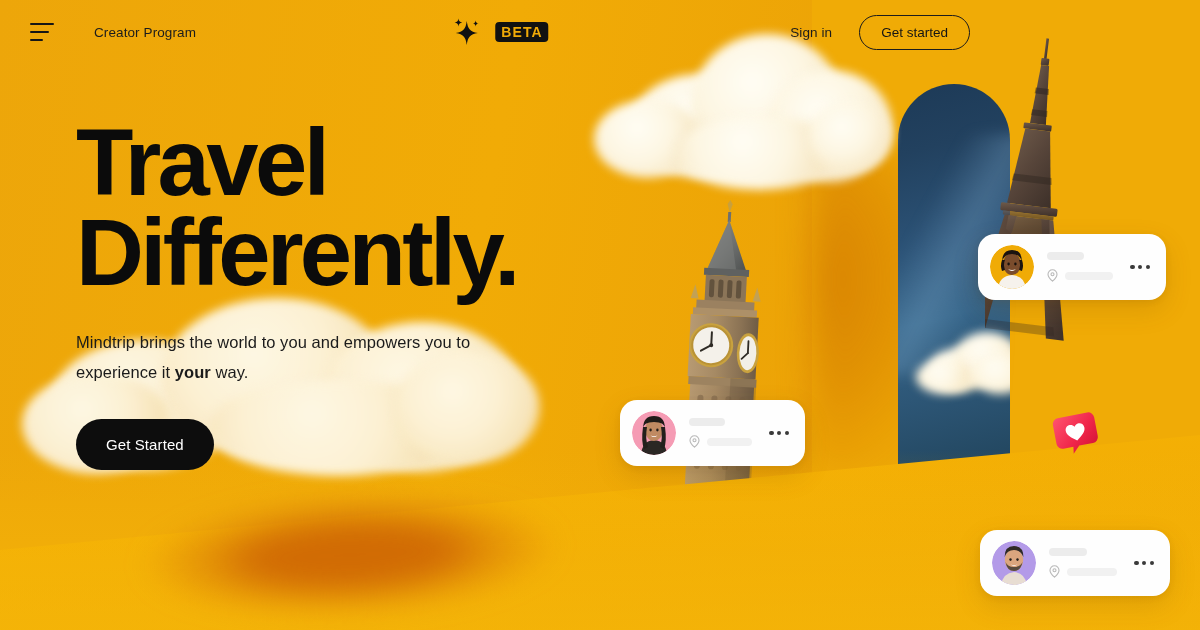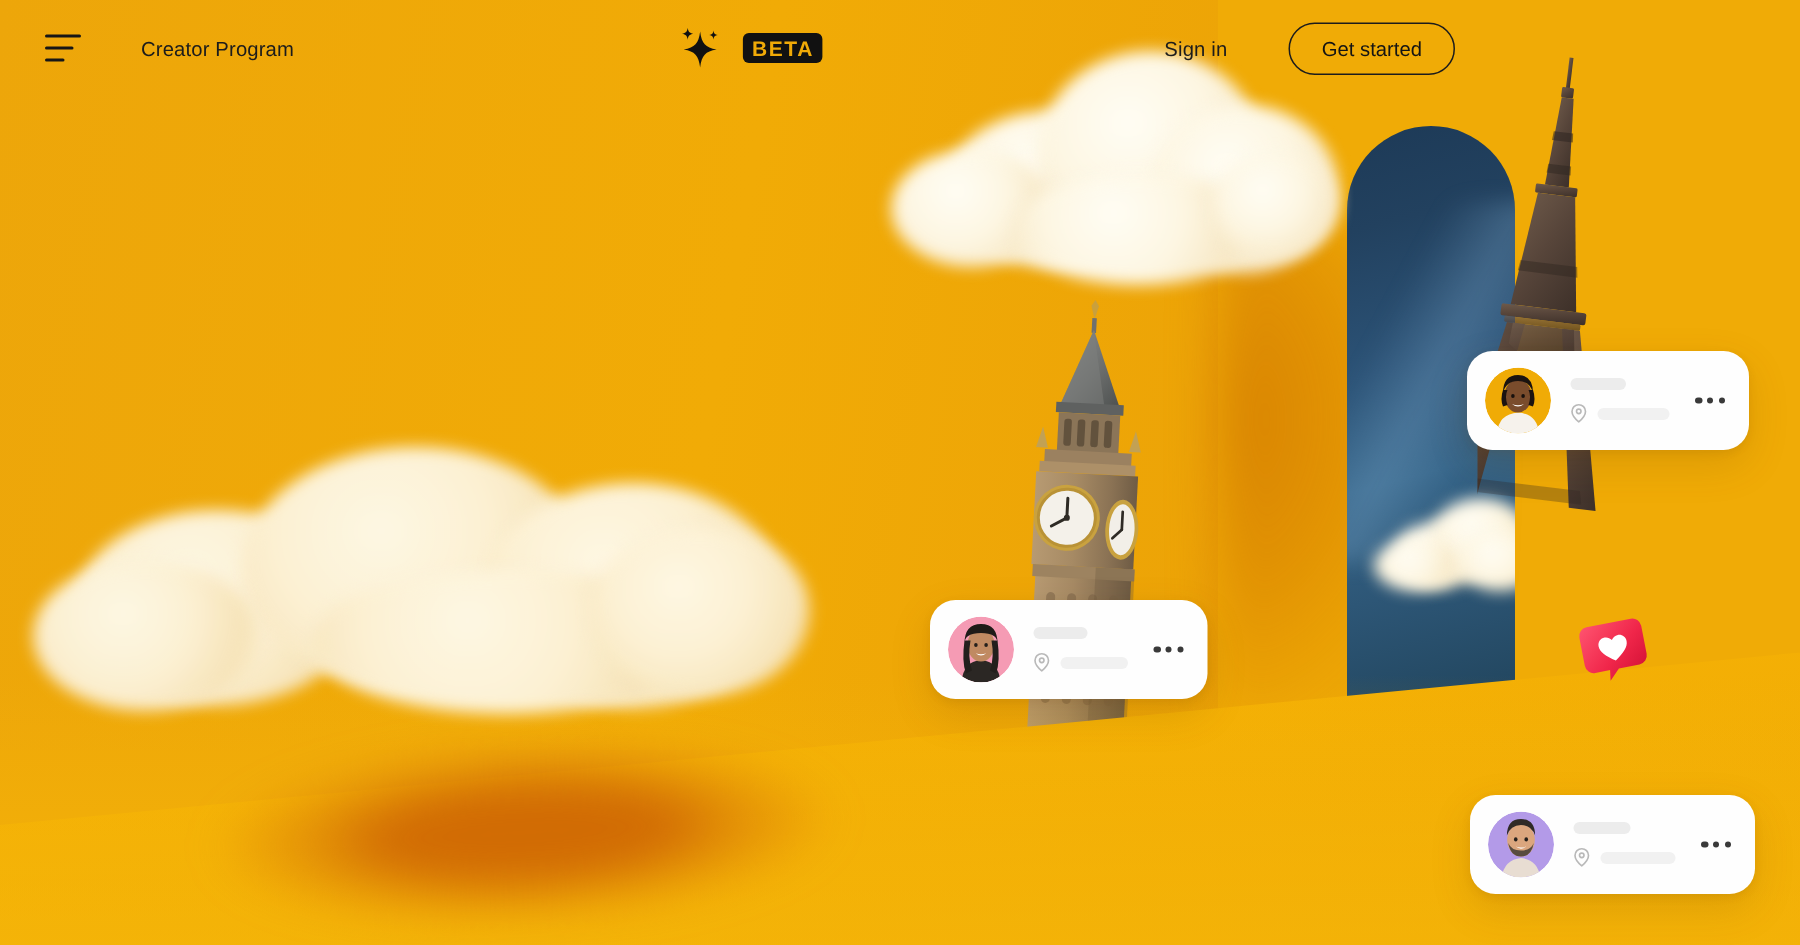--- a/index.html
+++ b/index.html
@@ -204,21 +204,21 @@
     padding: 3.5px 6px 3px;
     border-radius: 4px;
     margin-left: 3px;
     line-height: 1;
   }
 
   .nav-right {
     margin-left: auto;
     display: flex;
     align-items: center;
-    gap: 41px;
+    gap: 27px;
   }
   .btn-outline {
     border: 1.4px solid #1c1c1c;
     border-radius: 999px;
     padding: 9px 21px;
     font-size: 13.5px;
     color: #141414;
     background: transparent;
     cursor: pointer;
     white-space: nowrap;
@@ -544,20 +544,28 @@
       </span>
       <span class="beta-badge">BETA</span>
     </div>
 
     <div class="nav-right">
       <span class="nav-link">Sign in</span>
       <button class="btn-outline">Get started</button>
     </div>
   </div>
 
+  <div class="hero">
+    <h1>
+      <span>Travel</span><br>
+      <span>Differently.</span>
+    </h1>
+    <p><span>Mindtrip brings the world to you and empowers you to experience it </span><b>your</b><span> way.</span></p>
+    <button class="btn-cta">Get Started</button>
+  </div>
 
   <div class="card card-1">
     <div class="avatar">
       <svg width="44" height="44" viewBox="0 0 44 44">
         <circle cx="22" cy="22" r="22" fill="#f59bb4"></circle>
         <clipPath id="c1">
             <circle cx="22" cy="22" r="22"></circle>
           </clipPath>
         <g clip-path="url(#c1)">
           <path d="M9 44 q1-14 13-15 q12 1 13 15 z" fill="#2b2724"></path>

